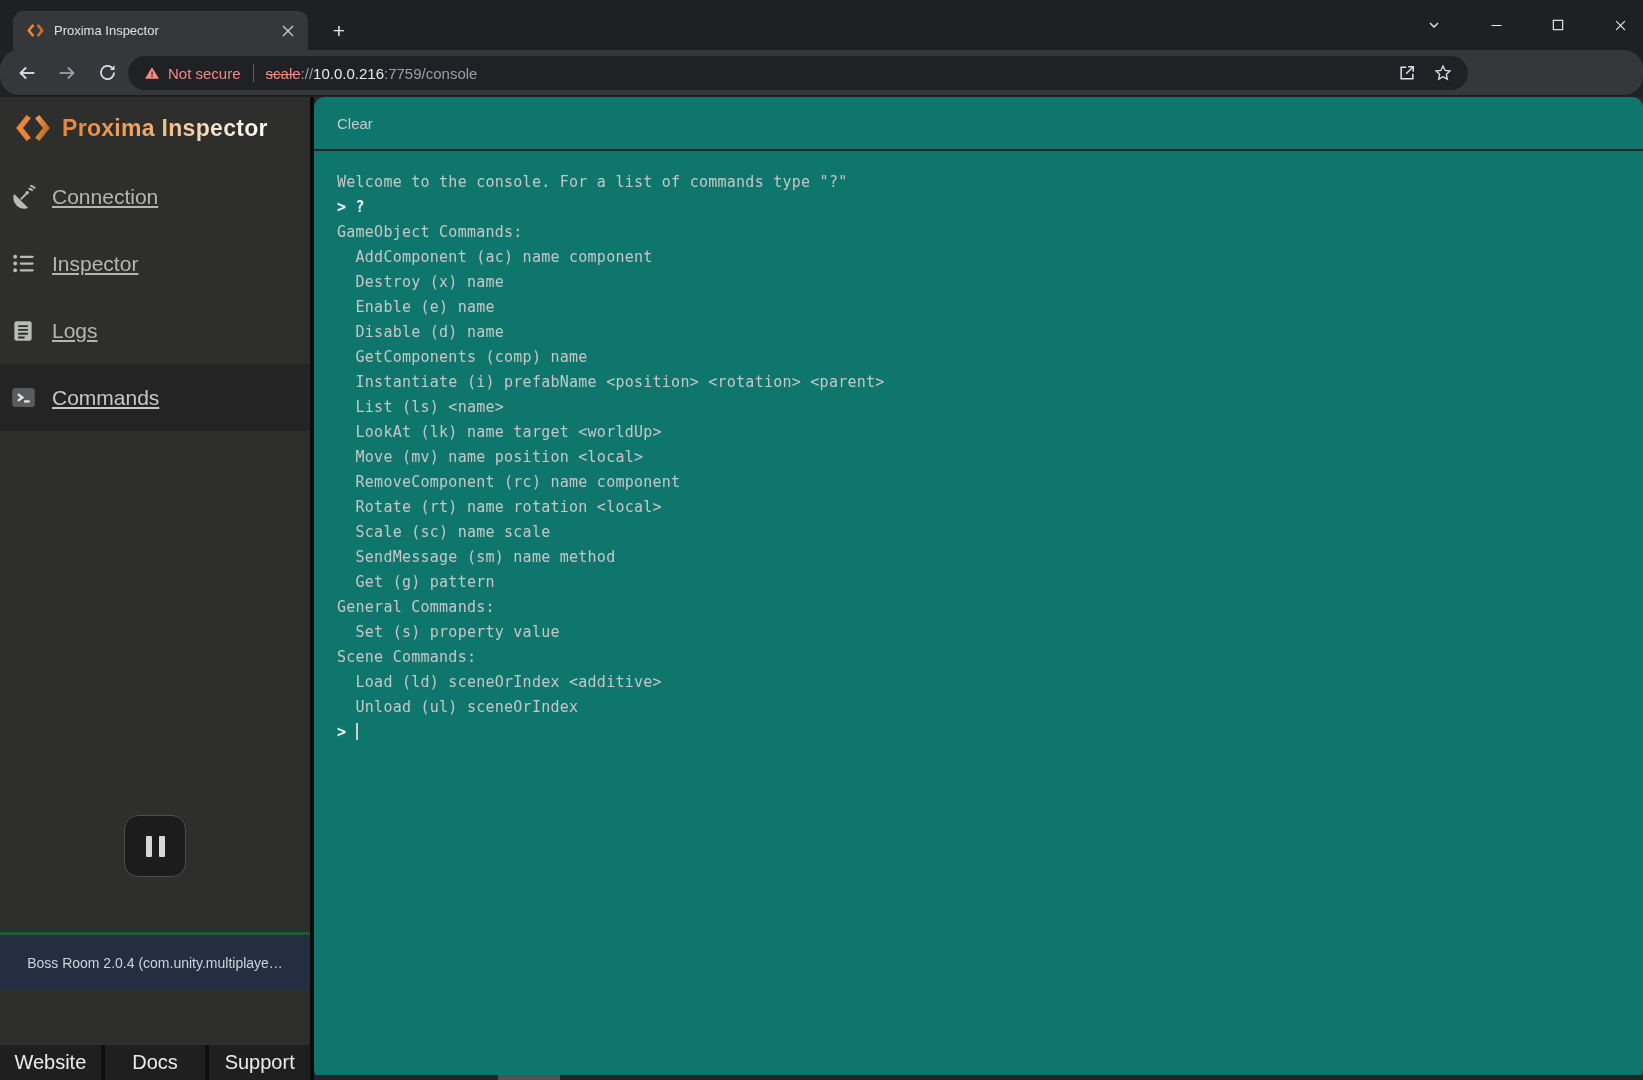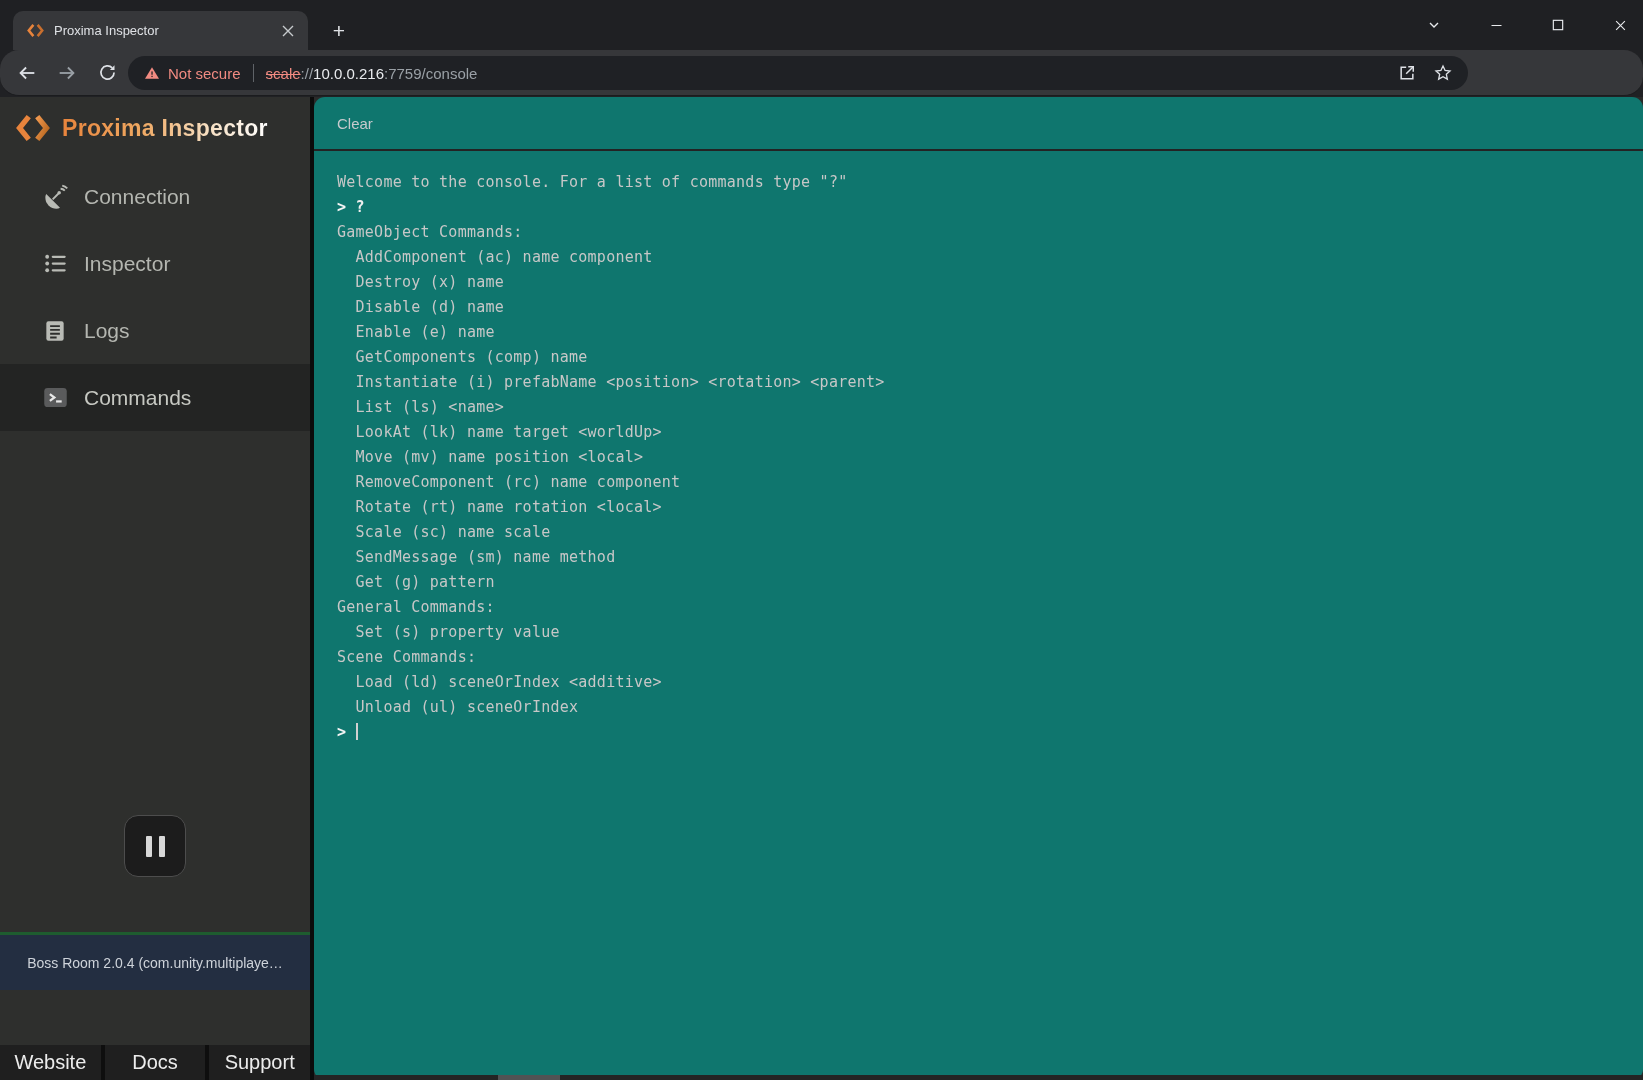--- a/index.html
+++ b/index.html
@@ -39,21 +39,21 @@
   .content { position:absolute; left:0; top:97px; width:1643px; height:983px; background:#2a2a2a; }
   .sidebar { position:absolute; left:0; top:0; width:310px; height:100%; background:#2e2f2d; }
   .vdivider { position:absolute; left:310px; top:0; width:4px; height:100%; background:#0b0b0b; }
 
   .logo-row { display:flex; align-items:center; height:62px; padding-left:16px; }
   .logo-text { font-size:23px; font-weight:bold; margin-left:12px; letter-spacing:.3px;
                background:linear-gradient(90deg,#e8843c 0%,#efa861 38%,#f6e0c4 72%,#ffffff 100%);
                -webkit-background-clip:text; background-clip:text; color:transparent; }
 
   .nav { position:absolute; left:0; top:66px; width:100%; }
-  .nav-item { height:67px; display:flex; align-items:center; padding-left:40px; color:#b4b6b0; font-size:21px; cursor:default; }
+  .nav-item { height:67px; display:flex; align-items:center; padding-left:8px; color:#b4b6b0; font-size:21px; cursor:default;text-decoration:underline; }
   .nav-item .nicon { width:30px; height:30px; display:flex; align-items:center; justify-content:center; }
   .nav-item .nlabel { margin-left:14px; }
   .nav-item.active { background:#232423; color:#c6c8c2; }
 
   .pause-btn { position:absolute; left:50%; top:718px; transform:translateX(-50%);
                width:62px; height:62px; background:#1c1c1c; border:1px solid #4d4d4d; border-radius:14px;
                display:flex; align-items:center; justify-content:center; gap:7px; }
   .pause-bar { width:6px; height:21px; background:#d8d8d8; border-radius:1px; }
 
   .status-bar { position:absolute; left:0; top:835px; width:100%; height:56px;
@@ -288,22 +288,22 @@
     <main class="console-pane">
       <div class="console-toolbar">
         <button class="clear-btn">Clear</button>
       </div>
       <div class="console-output">
           <div class="cline out">Welcome to the console. For a list of commands type "?"</div>
           <div class="cline cmd"><span class="prompt">&gt;</span><span> ?</span></div>
           <div class="cline out">GameObject Commands:</div>
           <div class="cline out">  AddComponent (ac) name component</div>
           <div class="cline out">  Destroy (x) name</div>
+          <div class="cline out">  Enable (e) name</div>
           <div class="cline out">  Disable (d) name</div>
-          <div class="cline out">  Enable (e) name</div>
           <div class="cline out">  GetComponents (comp) name</div>
           <div class="cline out">  Instantiate (i) prefabName &lt;position&gt; &lt;rotation&gt; &lt;parent&gt;</div>
           <div class="cline out">  List (ls) &lt;name&gt;</div>
           <div class="cline out">  LookAt (lk) name target &lt;worldUp&gt;</div>
           <div class="cline out">  Move (mv) name position &lt;local&gt;</div>
           <div class="cline out">  RemoveComponent (rc) name component</div>
           <div class="cline out">  Rotate (rt) name rotation &lt;local&gt;</div>
           <div class="cline out">  Scale (sc) name scale</div>
           <div class="cline out">  SendMessage (sm) name method</div>
           <div class="cline out">  Get (g) pattern</div>

